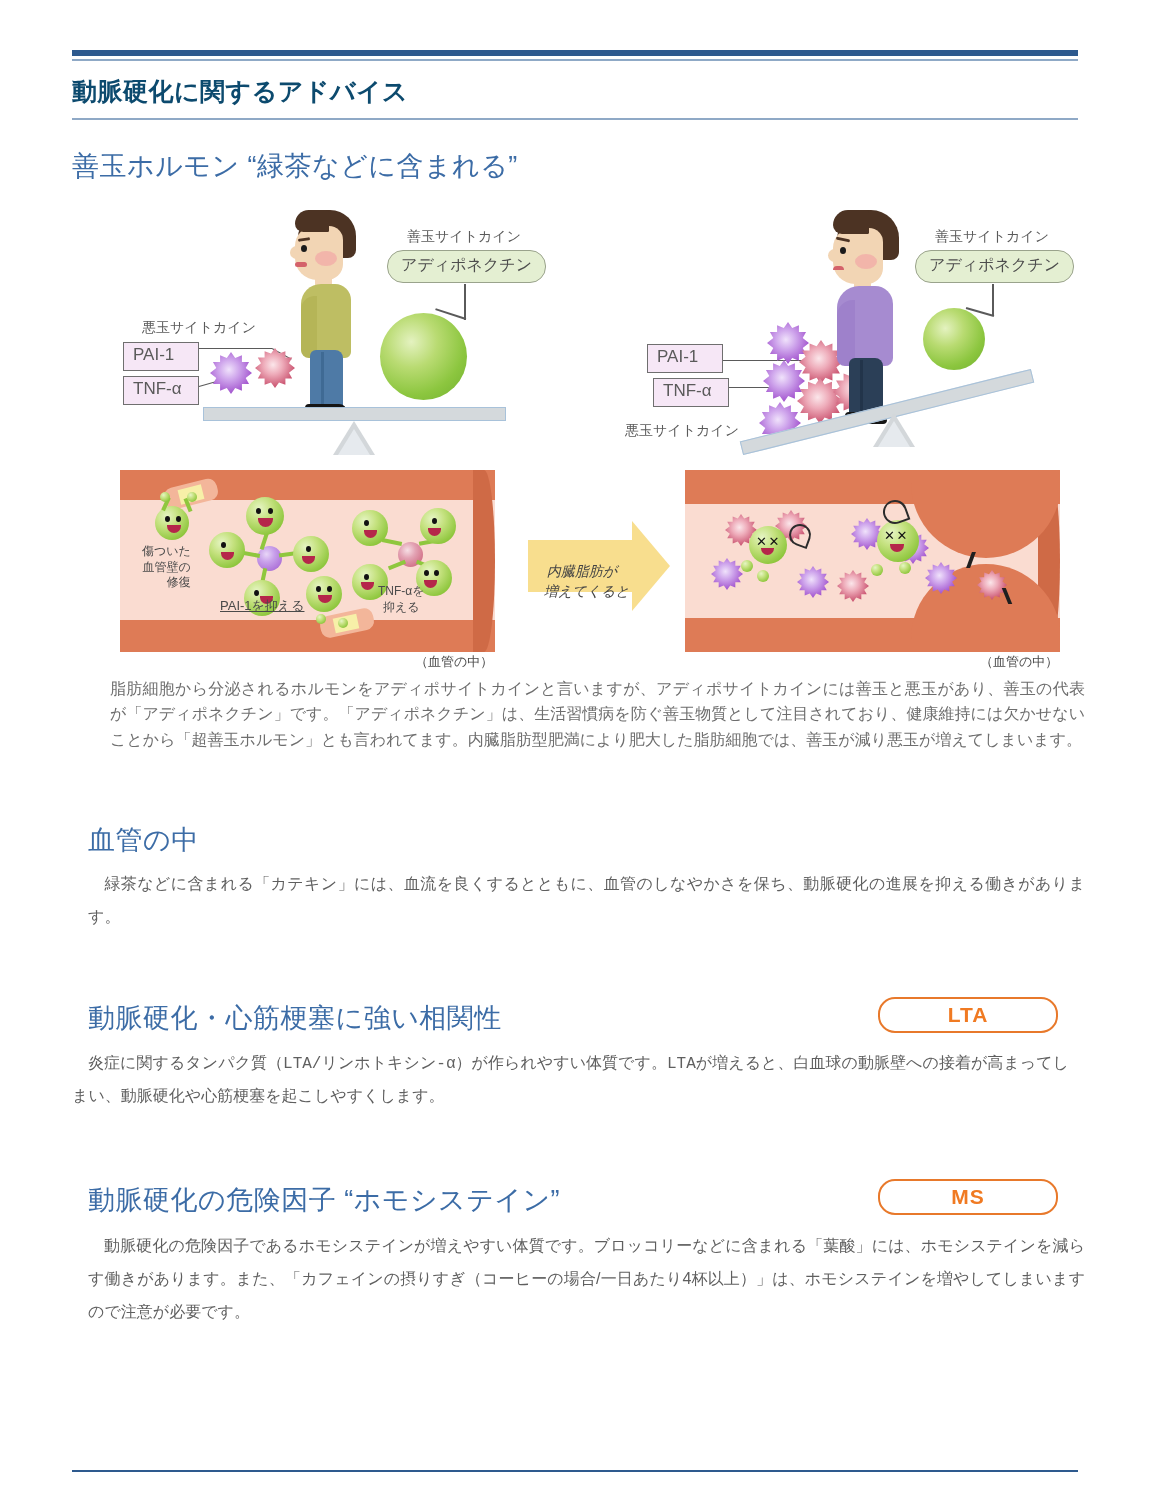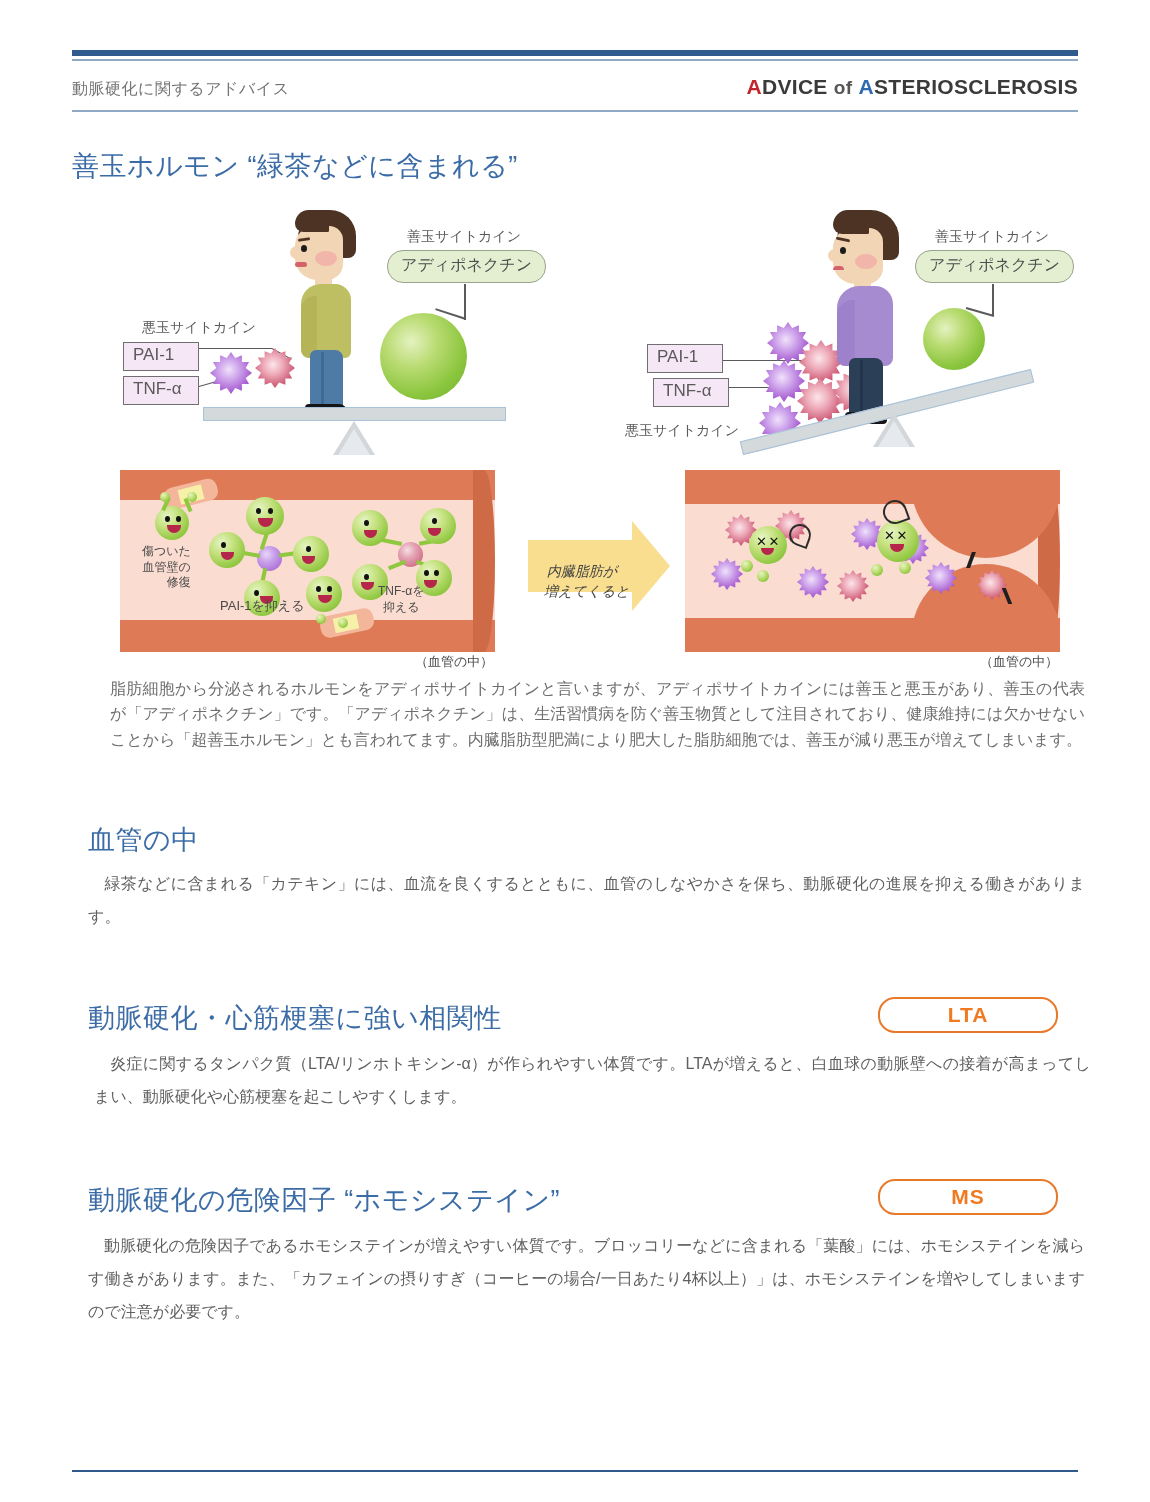--- a/index.html
+++ b/index.html
@@ -33,23 +33,23 @@
     width: 100%;
     margin-top: 3px;
   }
   .header-row {
     display: flex;
     align-items: baseline;
     justify-content: space-between;
     padding: 14px 0 10px 0;
   }
   .header-title-ja {
-    font-size: 16px;
-    font-weight: normal;
-    color: #737373;
+    font-size: 25px;
+    font-weight: bold;
+    color: #0c4a6e;
     letter-spacing: 0.5px;
     white-space: nowrap;
   }
   .header-title-en {
     font-size: 21px;
     font-weight: bold;
     letter-spacing: 0.3px;
     white-space: nowrap;
     color: #3A3A3A;
   }
@@ -288,21 +288,20 @@
   }
 </style>
 </head>
 <body>
 
 <div class="header">
   <div class="rule-thick"></div>
   <div class="rule-thin"></div>
   <div class="header-row">
     <div class="header-title-ja">動脈硬化に関するアドバイス</div>
-    <div class="header-title-en"><span class="hl-red">A</span><span>DVICE</span>&nbsp;<span class="hl-of">of</span>&nbsp;<span class="hl-blue">A</span><span>STERIOSCLEROSIS</span></div>
   </div>
   <div class="header-underline"></div>
 </div>
 
 <div class="sec-head" style="left:72px; top:148px;">善玉ホルモン “緑茶などに含まれる”</div>
 
 <div class="illus" style="left:115px; top:200px; width:470px; height:255px;">
 
   <div class="plain-label" style="left:292px; top:28px;">善玉サイトカイン</div>
 
@@ -457,21 +456,21 @@
   <div class="bandage" style="left:200px; top:142px; width:54px; height:22px; transform:rotate(-12deg);"></div>
   <div class="bandage-pad" style="left:214px; top:146px; width:24px; height:15px; transform:rotate(-12deg);"></div>
   <div class="cell" style="left:186px; top:106px; width:36px; height:36px;"></div>
   <div class="eye" style="left:196px; top:116px;"></div>
   <div class="eye" style="left:207px; top:116px;"></div>
   <div class="mouth" style="left:198px; top:125px; width:14px; height:8px;"></div>
   <div class="cell" style="left:196px; top:144px; width:10px; height:10px;"></div>
   <div class="cell" style="left:218px; top:148px; width:10px; height:10px;"></div>
 
   <div class="v-label" style="left:22px; top:74px;text-align:right;">傷ついた<br>血管壁の<br>修復</div>
-  <div class="v-label" style="left:100px; top:128px; font-size:13px;">PAI-1を抑える</div>
+  <div class="v-label" style="left:100px; top:128px; font-size:13px;text-decoration:underline;">PAI-1を抑える</div>
   <div class="v-label" style="left:258px; top:114px;">TNF-αを<br>抑える</div>
 </div>
 <div class="under-vessel" style="left:415px; top:653px;">（血管の中）</div>
 
 <div class="arrow-box" style="left:528px; top:520px; width:140px; height:92px;">
   <div class="arrow-body" style="left:0; top:20px; width:104px; height:52px;"></div>
   <div class="arrow-head" style="left:104px; top:1px; border-top-width:45px; border-bottom-width:45px;"></div>
   <div class="arrow-text" style="left:16px; top:41px; width:76px;font-style:italic;">内臓脂肪が<br>増えてくると</div>
 </div>
 
@@ -513,19 +512,19 @@
 </div>
 <div class="under-vessel" style="left:980px; top:653px;">（血管の中）</div>
 
 <div class="body-text" style="left:110px; top:676px; width:975px;">脂肪細胞から分泌されるホルモンをアディポサイトカインと言いますが、アディポサイトカインには善玉と悪玉があり、善玉の代表が「アディポネクチン」です。「アディポネクチン」は、生活習慣病を防ぐ善玉物質として注目されており、健康維持には欠かせないことから「超善玉ホルモン」とも言われてます。内臓脂肪型肥満により肥大した脂肪細胞では、善玉が減り悪玉が増えてしまいます。</div>
 
 <div class="sec-head" style="left:88px; top:822px;">血管の中</div>
 <div class="body-text loose" style="left:88px; top:868px; width:997px;">　緑茶などに含まれる「カテキン」には、血流を良くするとともに、血管のしなやかさを保ち、動脈硬化の進展を抑える働きがあります。</div>
 
 <div class="sec-head" style="left:88px; top:1000px;">動脈硬化・心筋梗塞に強い相関性</div>
 <div class="pill-badge" style="left:878px; top:997px;">LTA</div>
-<div class="body-text loose" style="left:94px; top:1048px; width:997px;">　炎症に関するタンパク質（LTA/リンホトキシン-α）が作られやすい体質です。LTAが増えると、白血球の動脈壁への接着が高まってしまい、動脈硬化や心筋梗塞を起こしやすくします。</div>
+<div class="body-text loose" style="left:72px; top:1048px; width:997px;font-family:Liberation Mono, monospace;">　炎症に関するタンパク質（LTA/リンホトキシン-α）が作られやすい体質です。LTAが増えると、白血球の動脈壁への接着が高まってしまい、動脈硬化や心筋梗塞を起こしやすくします。</div>
 
 <div class="sec-head" style="left:88px; top:1182px;">動脈硬化の危険因子 “ホモシステイン”</div>
 <div class="pill-badge" style="left:878px; top:1179px;">MS</div>
 <div class="body-text loose" style="left:88px; top:1230px; width:997px;">　動脈硬化の危険因子であるホモシステインが増えやすい体質です。ブロッコリーなどに含まれる「葉酸」には、ホモシステインを減らす働きがあります。また、「カフェインの摂りすぎ（コーヒーの場合/一日あたり4杯以上）」は、ホモシステインを増やしてしまいますので注意が必要です。</div>
 
 <div class="footer-rule"></div>
 
 </body></html>

